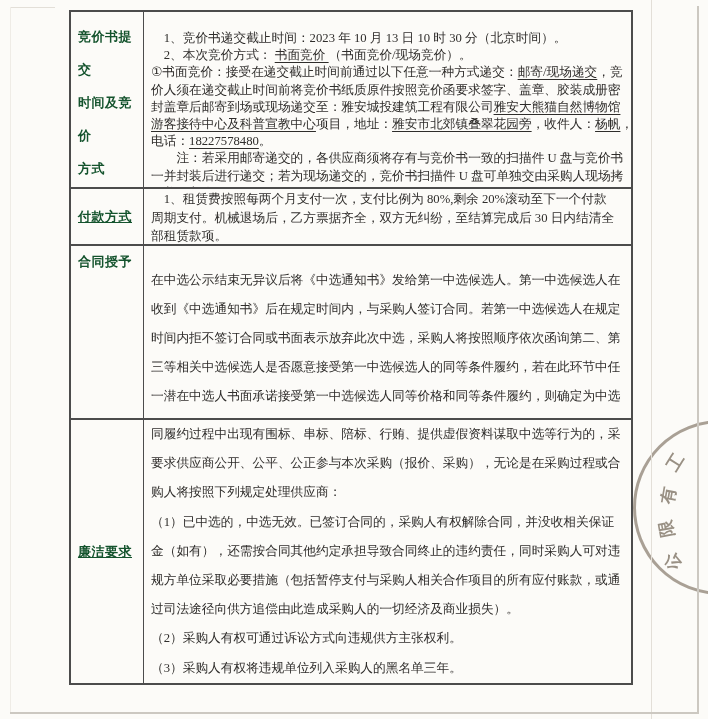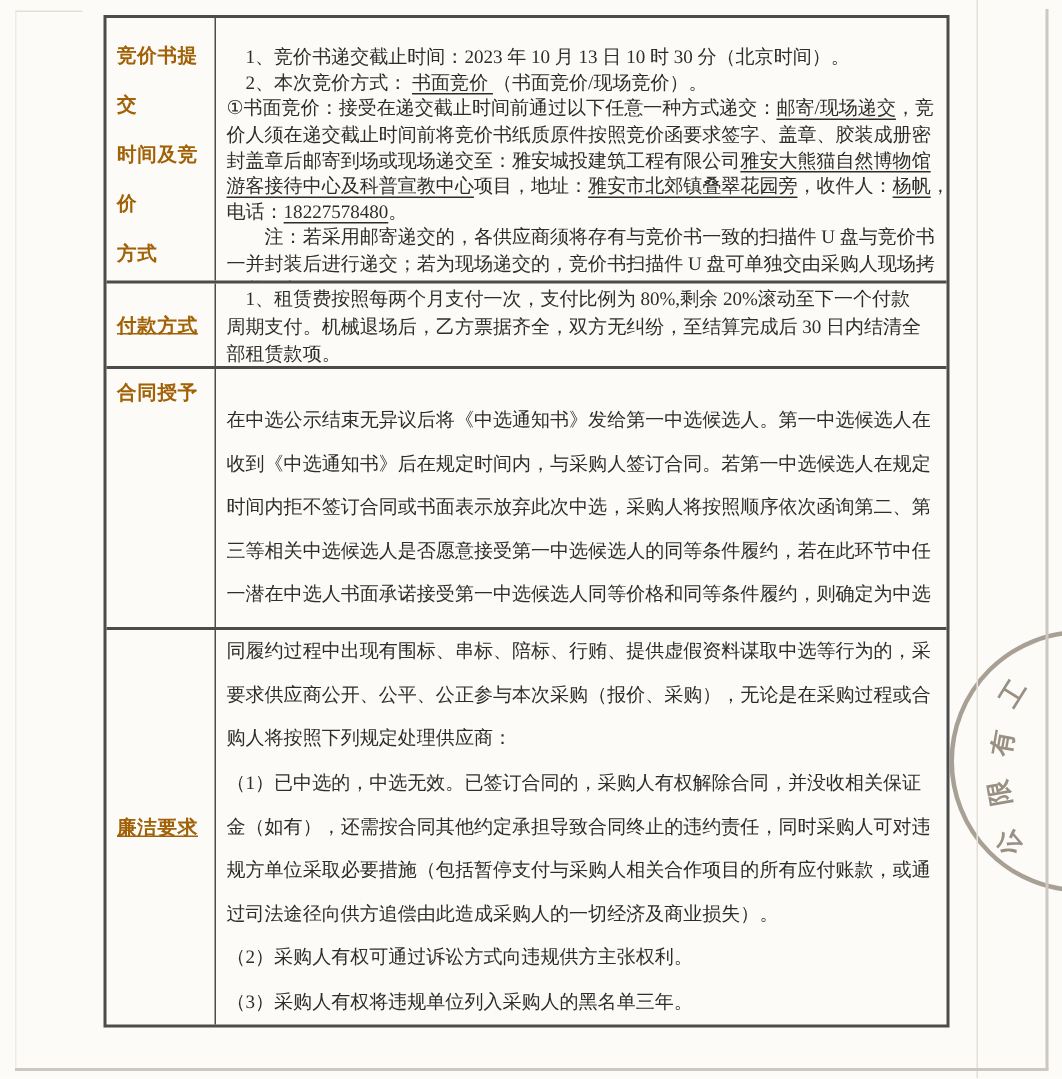--- a/index.html
+++ b/index.html
@@ -9,21 +9,21 @@
   .edge{position:absolute;background:#e3dfd8;}
   .shadow{position:absolute;background:#ccc8c1;}
   
   .dtable{position:absolute;left:69px;top:10px;width:564px;border:2px solid #4c4c4c;box-sizing:border-box;background:transparent;}
   .trow{display:flex;box-sizing:border-box;}
   .trow.b{border-bottom:2px solid #4c4c4c;}
   .r1{height:177px;}
   .r2{height:57px;}
   .r3{height:174px;}
   .r4{height:263px;}
-  .hcell{width:73px;box-sizing:border-box;border-right:1px solid #4c4c4c;font-weight:bold;font-size:13px;letter-spacing:.5px;white-space:pre-line;padding-left:7px;color:#a16207;}
+  .hcell{width:73px;box-sizing:border-box;border-right:1px solid #4c4c4c;font-weight:bold;font-size:13px;letter-spacing:.5px;white-space:pre-line;padding-left:7px;color:#14532d;}
   .hcell.top1{padding-top:8px;line-height:33px;}
   .hcell.top2{padding-top:7px;line-height:17px;}
   .hcell.mid{display:flex;align-items:center;text-decoration:underline;}
   .ccell{flex:1;box-sizing:border-box;padding:18px 5px 0 7px;font-size:12.7px;overflow:hidden;}
   .tl{white-space:nowrap;}
   .r1 .ccell{line-height:17.2px;}
   .r2 .ccell{line-height:18.6px;padding-top:1px;}
   .r3 .ccell{line-height:29px;padding-top:0;margin-top:20px;}
   .r4 .ccell{line-height:29.2px;padding-top:0;}
   .u{text-decoration:underline;text-underline-offset:3px;}

